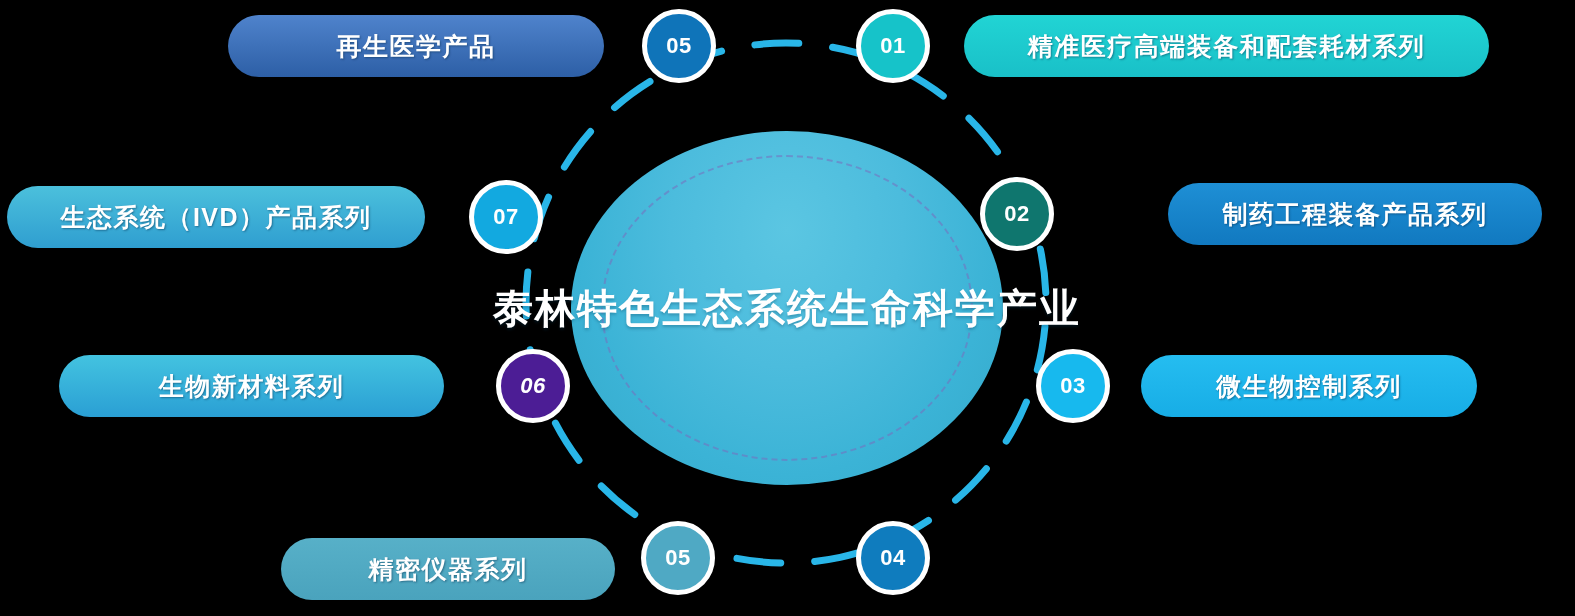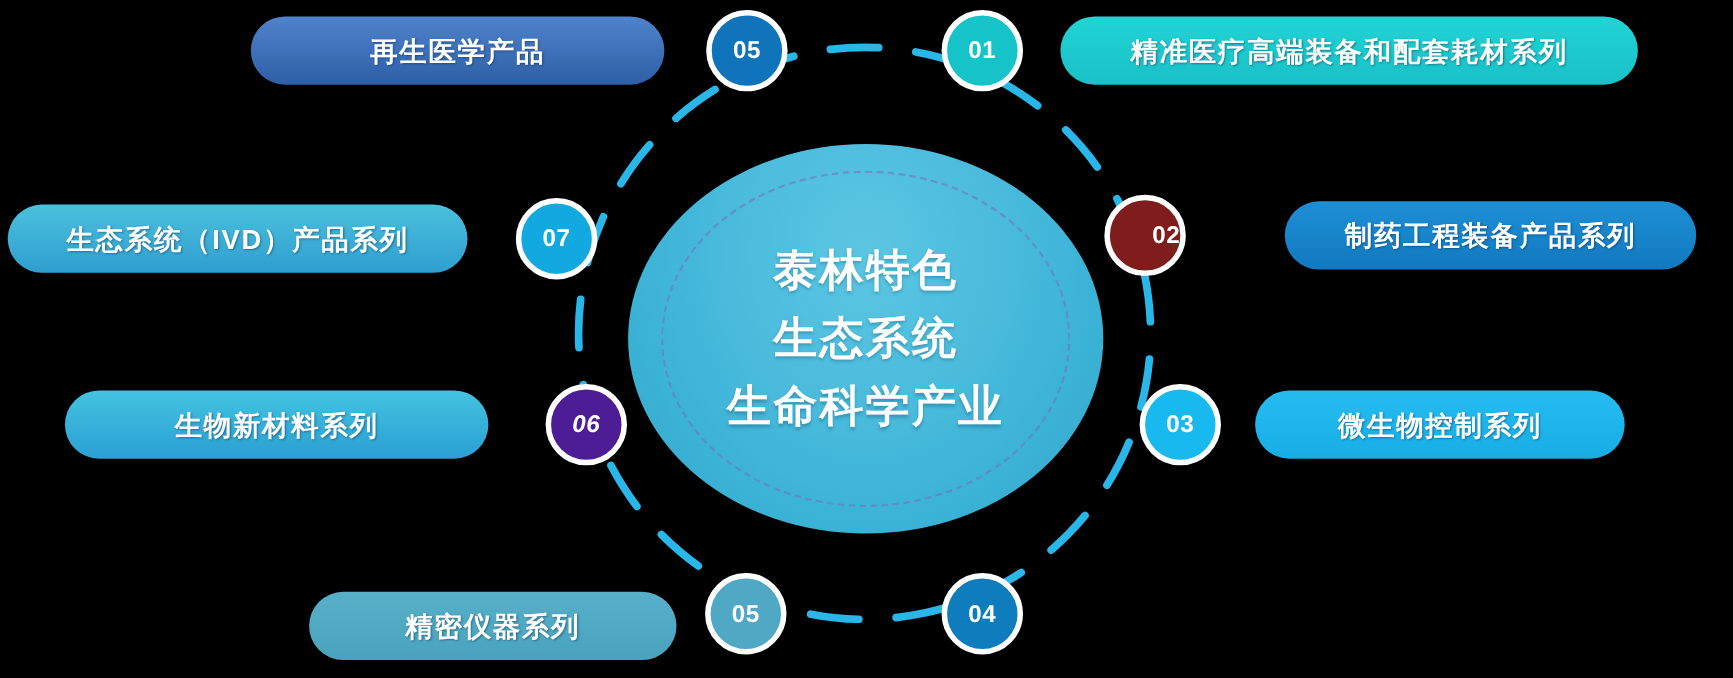--- a/index.html
+++ b/index.html
@@ -33,21 +33,21 @@
   #center-hub {
     position: absolute;
     left: 571px;
     top: 131px;
     width: 432px;
     height: 354px;
     border-radius: 50%;
     background: radial-gradient(ellipse at 50% 28%, #5bc6e2 0%, #4cbcdd 38%, #3bb3d6 68%, #34a8c9 100%);
     box-shadow: 0 0 0 0 rgba(0,0,0,0);
     display: flex;
-    flex-direction: column;
+    flex-direction: row;
     align-items: center;
     justify-content: center;
     z-index: 4;
   }
   #center-inner-dash {
     position: absolute;
     left: 30px;
     top: 24px;
     right: 30px;
     bottom: 24px;
@@ -126,21 +126,21 @@
     <div class="hub-line">生命科学产业</div>
   </div>
 
   <div class="badge" style="left:856px; top:9px; background:#16c3c9;">
     <span class="badge-num">01</span>
   </div>
   <div class="pill" style="left:964px; top:15px; width:525px; background:linear-gradient(180deg,#21d4d4 0%,#19c0c8 100%);">
     <span class="pill-text">精准医疗高端装备和配套耗材系列</span>
   </div>
 
-  <div class="badge" style="left:1004px; top:177px; background:#7f1d1d;justify-content:flex-end;">
+  <div class="badge" style="left:980px; top:177px; background:#0f766e;">
     <span class="badge-num">02</span>
   </div>
   <div class="pill" style="left:1168px; top:183px; width:374px; background:linear-gradient(180deg,#1e8fd5 0%,#1179c0 100%);font-family:Liberation Serif, serif;">
     <span class="pill-text">制药工程装备产品系列</span>
   </div>
 
   <div class="badge" style="left:1036px; top:349px; background:#17b9ee;">
     <span class="badge-num">03</span>
   </div>
   <div class="pill" style="left:1141px; top:355px; width:336px; background:linear-gradient(180deg,#25bdf0 0%,#17ade6 100%);">

